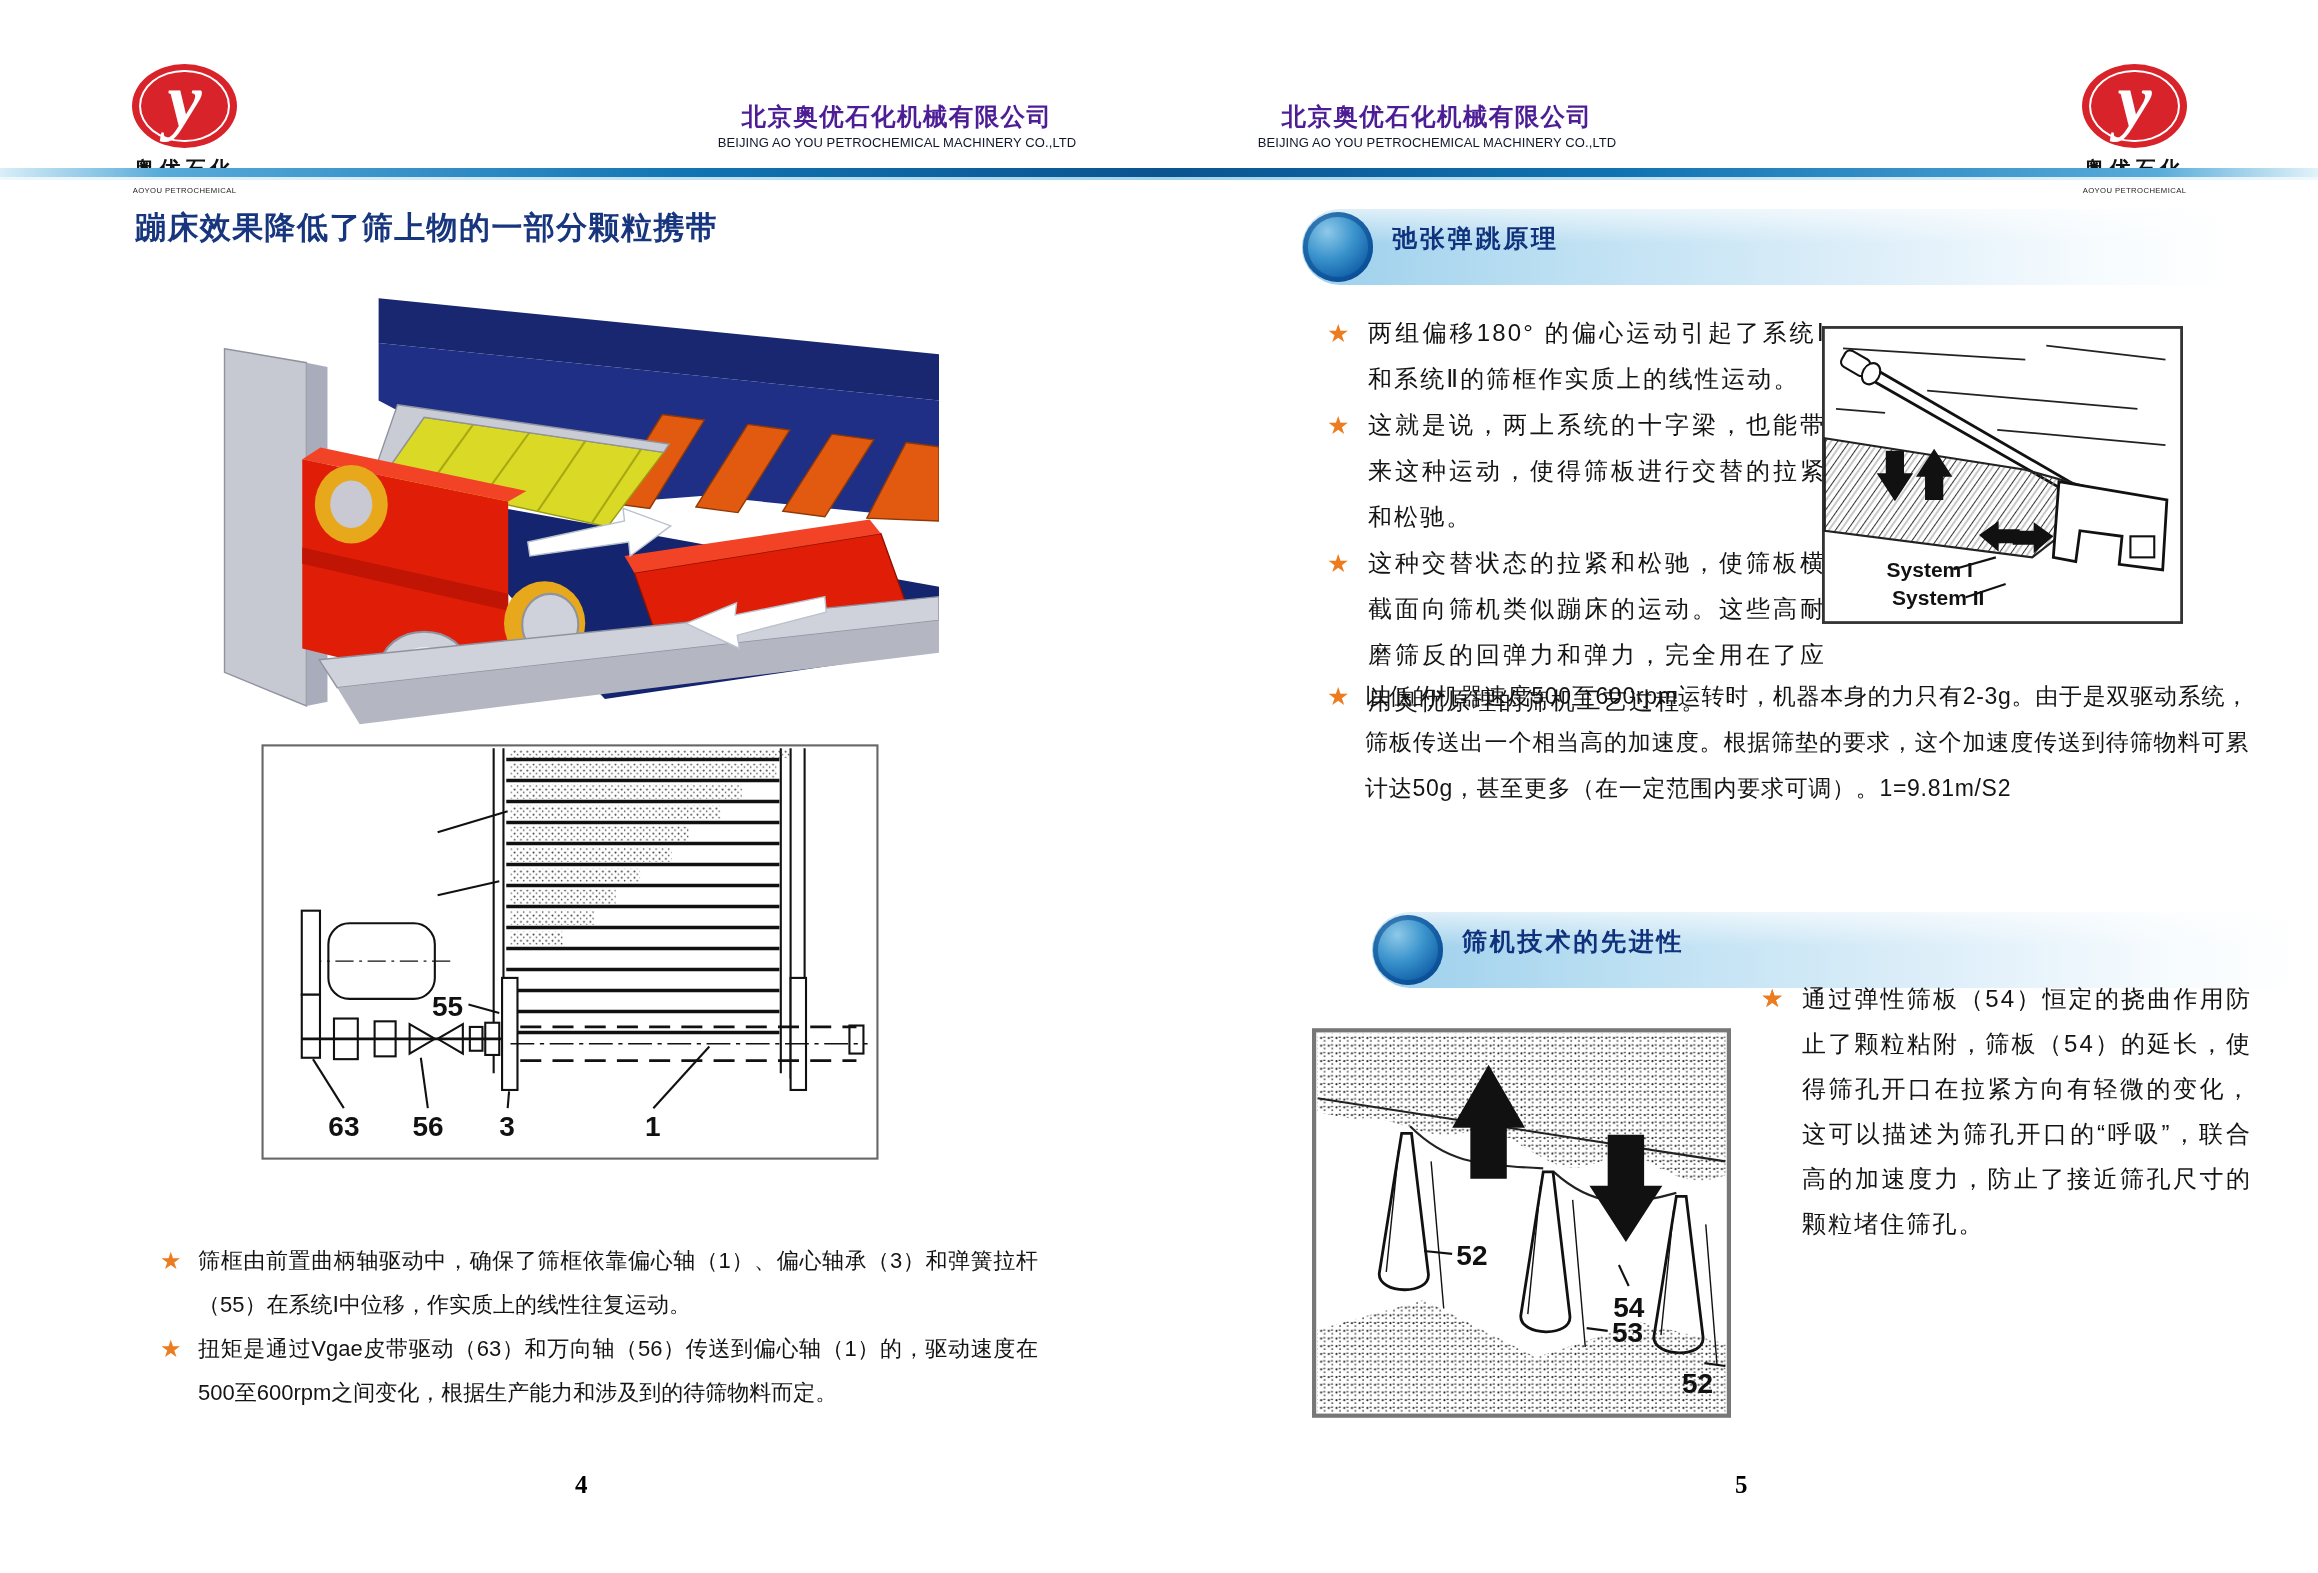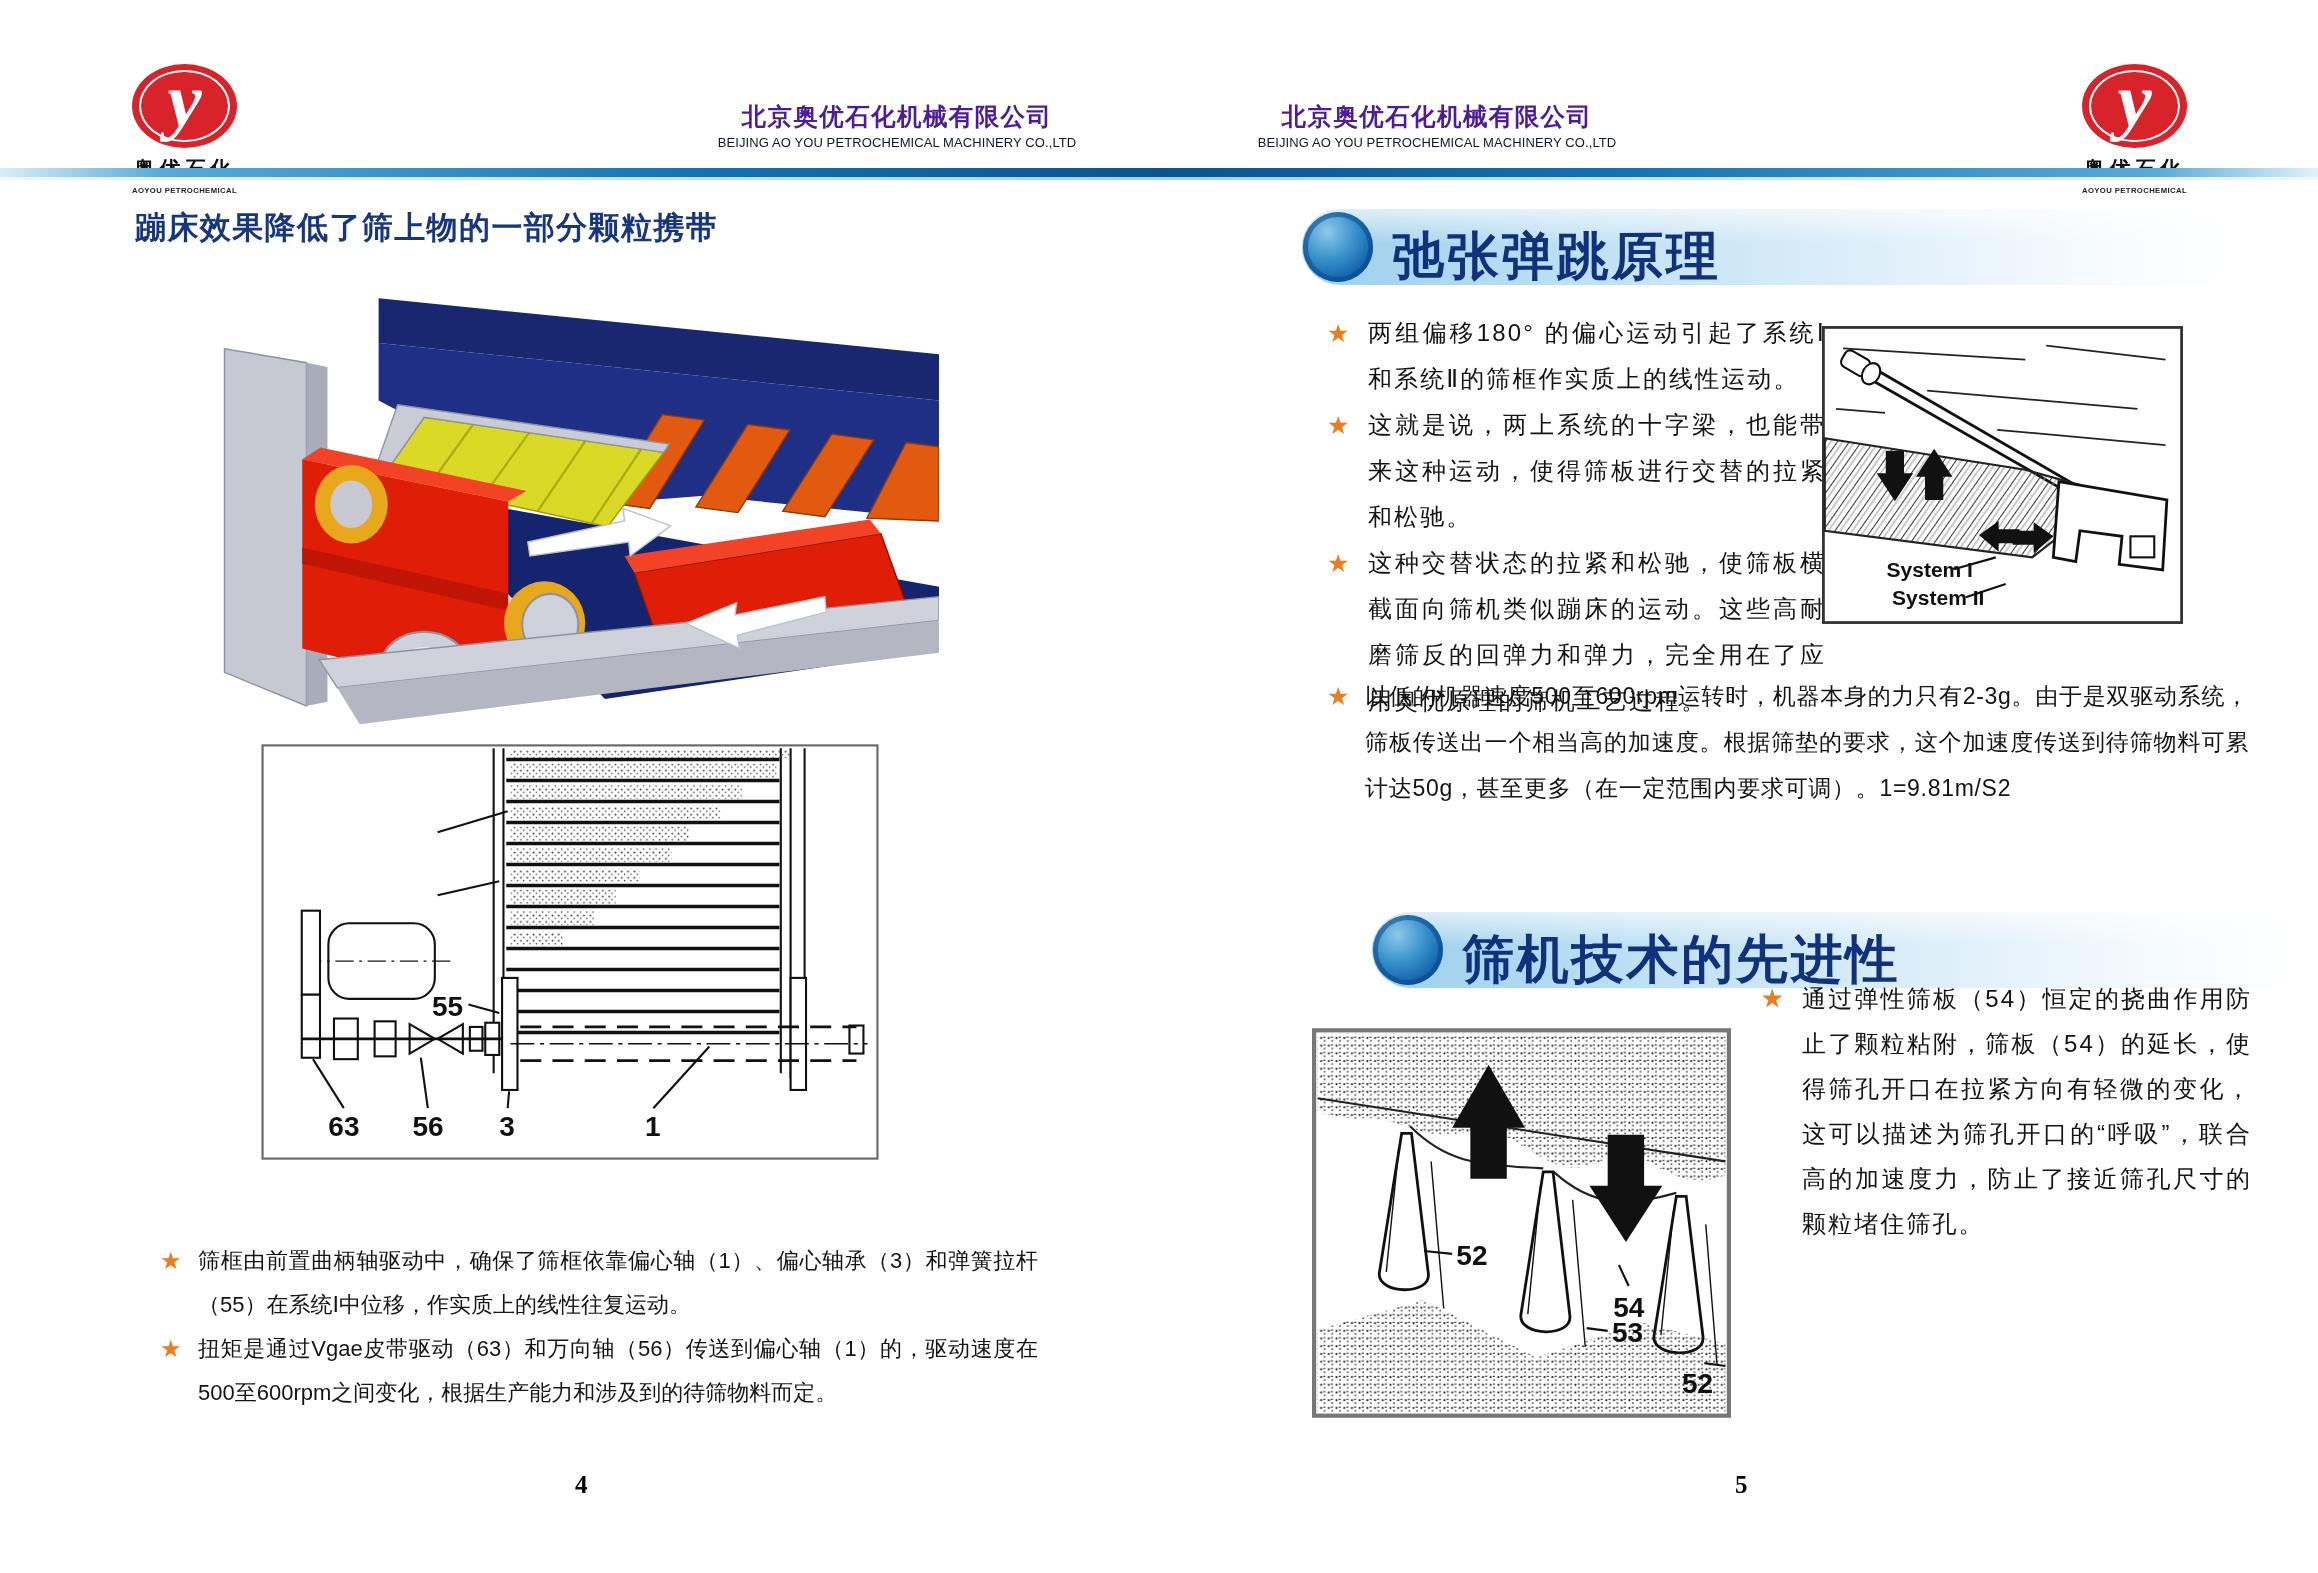--- a/index.html
+++ b/index.html
@@ -5,21 +5,21 @@
   html,body{margin:0;padding:0;background:#fff;}
   body{font-family:"Liberation Sans","DejaVu Sans",sans-serif;width:2319px;height:1574px;position:relative;overflow:hidden;}
   .abs{position:absolute;}
 
   
   .logo{width:133px;text-align:center;}
   .logo-mark{width:105px;height:84px;margin:0 auto;border-radius:50%;background:#d8232a;position:relative;}
   .logo-mark .inner-ring{position:absolute;left:7px;top:5.6px;right:7px;bottom:5.6px;border:2.8px solid #fff;border-radius:50%;}
   .logo-mark .glyph{position:absolute;left:0;right:0;top:-5.6px;bottom:0;color:#fff;font:italic 700 77px "Liberation Serif",serif;line-height:84px;}
   .logo-cn{font-weight:700;font-size:21px;color:#111;letter-spacing:4.2px;margin-top:7px;}
-  .logo-en{font-size:7.7px;color:#222;font-weight:700;letter-spacing:0.4px;margin-top:2.8px;}
+  .logo-en{font-size:7.7px;color:#222;font-weight:400;letter-spacing:0.4px;margin-top:2.8px;}
   .company{text-align:center;}
   .company-cn{font-weight:700;font-size:24.5px;color:#4c1d95;letter-spacing:1.4px;}
   .company-en{font-size:13px;color:#0f172a;margin-top:2px;letter-spacing:0.1px;}
   .divider{left:0;top:168px;width:2319px;height:9px;
     background:linear-gradient(90deg,#d9eef8 0%,#57abd9 7%,#1173b2 30%,#0a538f 50%,#1173b2 70%,#57abd9 93%,#e3f3fa 100%);}
   .divider-glow{left:0;top:177px;width:2319px;height:2.8px;background:linear-gradient(90deg,#eef8fd,#9fd3ec 50%,#eef8fd);}
 
   
   .page-title{font-size:31px;font-weight:700;color:#17367e;letter-spacing:1.4px;}
   .bullets{color:#141414;}
@@ -33,21 +33,21 @@
   .wide-bullet{font-size:23px;line-height:46px;letter-spacing:0.7px;}
   .pagenum{font-family:"Liberation Serif","DejaVu Serif",serif;font-size:25px;font-weight:700;color:#000;}
 
   
   .section-pill{height:76px;border-radius:39px;position:relative;
     background:linear-gradient(180deg,rgba(255,255,255,.65) 0%,rgba(255,255,255,0) 45%),
                linear-gradient(90deg,#9ccfec 0%,#bfe1f3 30%,#ddeef9 60%,#f6fbfe 85%,#ffffff 100%);}
   .section-pill .sphere{position:absolute;left:1.4px;top:2.8px;width:70px;height:70px;border-radius:50%;
     background:radial-gradient(circle at 35% 28%,#8ec9e9 0%,#3a93cc 40%,#0c5aa4 78%,#083f78 100%);
     box-shadow:inset 0 0 0 4.9px rgba(10,70,140,.55);}
-  .section-pill .sec-title{position:absolute;left:90px;top:12.6px;font-size:52px;font-weight:700;color:#10327c;letter-spacing:2.8px;}
+  .section-pill .sec-title{position:absolute;left:90px;top:12.6px;font-size:25px;font-weight:700;color:#10327c;letter-spacing:2.8px;}
 
   
   .fig{display:block;}
   .fig text{font-family:"Liberation Sans",sans-serif;font-weight:700;fill:#111;}
 </style>
 </head>
 <body>
 
 <div class="abs logo" style="left:118px;top:64px;">
   <div class="logo-mark">

